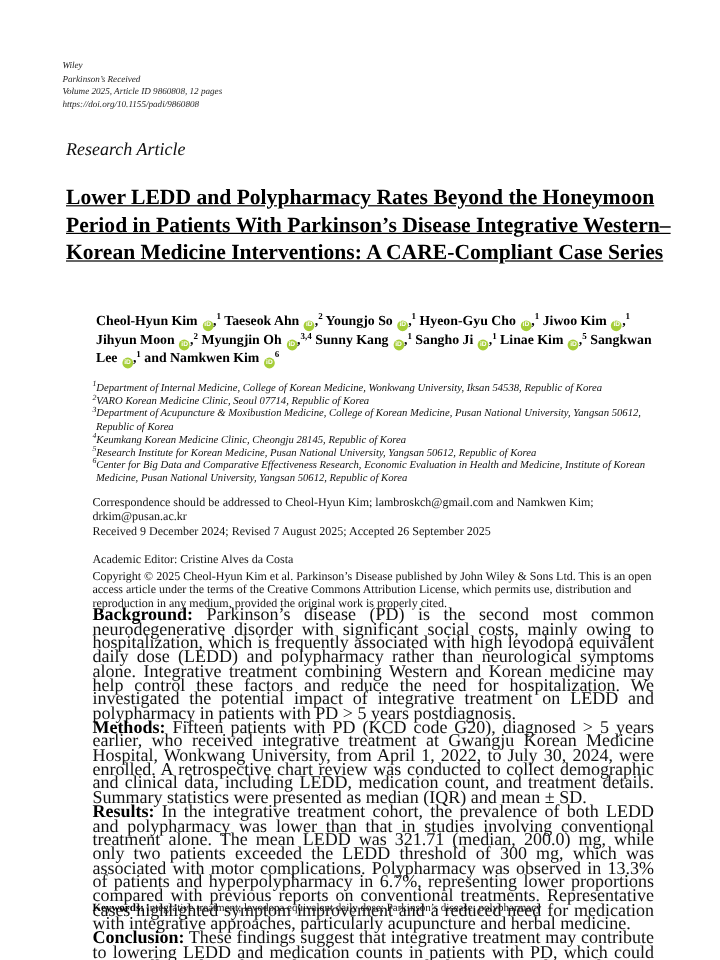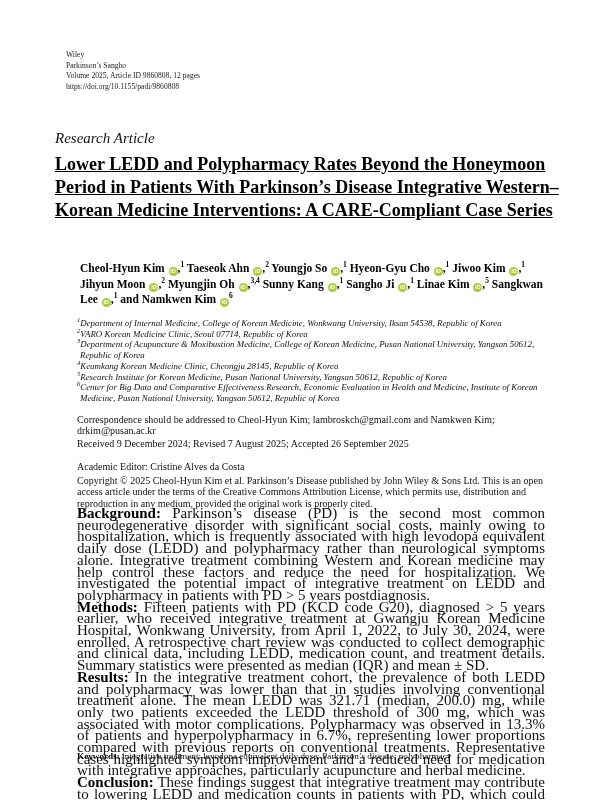--- a/index.html
+++ b/index.html
@@ -6,24 +6,24 @@
   body {
     width: 600px; height: 800px;
     background: #ffffff;
     color: #1c1c1c;
     font-family: "Liberation Serif", serif;
     position: relative;
     overflow: hidden;
   }
   .blk { position: absolute; }
 
-  .journal-header { left: 66px; top: 50px; font-size: 7.6px; line-height: 10.6px; color: #222; }
+  .journal-header { left: 52px; top: 50px; font-size: 7.6px; line-height: 10.6px; color: #222; font-style: italic; }
   .journal-header .doi { color: #222; text-decoration: none; }
 
-  .article-type { left: 55px; top: 130px; font-style: italic; font-size: 15px; color: #111; }
+  .article-type { left: 55px; top: 117px; font-style: italic; font-size: 15px; color: #111; }
 
   .article-title {
     left: 55px; top: 153px; width: 505px;
     font-size: 18px; font-weight: bold; line-height: 23px; color: #000; text-decoration: underline;
   }
 
   .authors {
     left: 80px; top: 261px; width: 468px;
     font-size: 11.5px; font-weight: bold; line-height: 15.5px; color: #000;
   }
@@ -59,21 +59,21 @@
     left: 77px; top: 751px; width: 468px;
     font-size: 9.2px; color: #111;
   }
   .keywords b { color: #000; }
 </style>
 </head>
 <body>
 
 <div class="blk journal-header">
   <div>Wiley</div>
-  <div>Parkinson’s Sangho</div>
+  <div>Parkinson’s Received</div>
   <div>Volume 2025, Article ID 9860808, 12 pages</div>
   <div class="doi">https://doi.org/10.1155/padi/9860808</div>
 </div>
 
 <div class="blk article-type">Research Article</div>
 
 <h1 class="blk article-title" style="margin:0">Lower LEDD and Polypharmacy Rates Beyond the Honeymoon Period in Patients With Parkinson’s Disease Integrative Western–Korean Medicine Interventions: A CARE-Compliant Case Series</h1>
 
 <div class="blk authors"><span><span>Cheol-Hyun Kim</span>&nbsp;<span class="orcid" style="background: rgb(166, 206, 57);">iD</span>,<sup>1</sup></span> <span><span>Taeseok Ahn</span>&nbsp;<span class="orcid" style="background: rgb(166, 206, 57);">iD</span>,<sup>2</sup></span> <span><span>Youngjo So</span>&nbsp;<span class="orcid" style="background: rgb(166, 206, 57);">iD</span>,<sup>1</sup></span> <span><span>Hyeon-Gyu Cho</span>&nbsp;<span class="orcid" style="background: rgb(166, 206, 57);">iD</span>,<sup>1</sup></span> <span><span>Jiwoo Kim</span>&nbsp;<span class="orcid" style="background: rgb(166, 206, 57);">iD</span>,<sup>1</sup></span> <span><span>Jihyun Moon</span>&nbsp;<span class="orcid" style="background: rgb(166, 206, 57);">iD</span>,<sup>2</sup></span> <span><span>Myungjin Oh</span>&nbsp;<span class="orcid" style="background: rgb(166, 206, 57);">iD</span>,<sup>3,4</sup></span> <span><span>Sunny Kang</span>&nbsp;<span class="orcid" style="background: rgb(166, 206, 57);">iD</span>,<sup>1</sup></span> <span><span>Sangho Ji</span>&nbsp;<span class="orcid" style="background: rgb(166, 206, 57);">iD</span>,<sup>1</sup></span> <span><span>Linae Kim</span>&nbsp;<span class="orcid" style="background: rgb(166, 206, 57);">iD</span>,<sup>5</sup></span> <span><span>Sangkwan Lee</span>&nbsp;<span class="orcid" style="background: rgb(166, 206, 57);">iD</span>,<sup>1</sup></span> <span>and <span>Namkwen Kim</span>&nbsp;<span class="orcid" style="background: rgb(166, 206, 57);">iD</span><sup>6</sup></span> </div>
 

